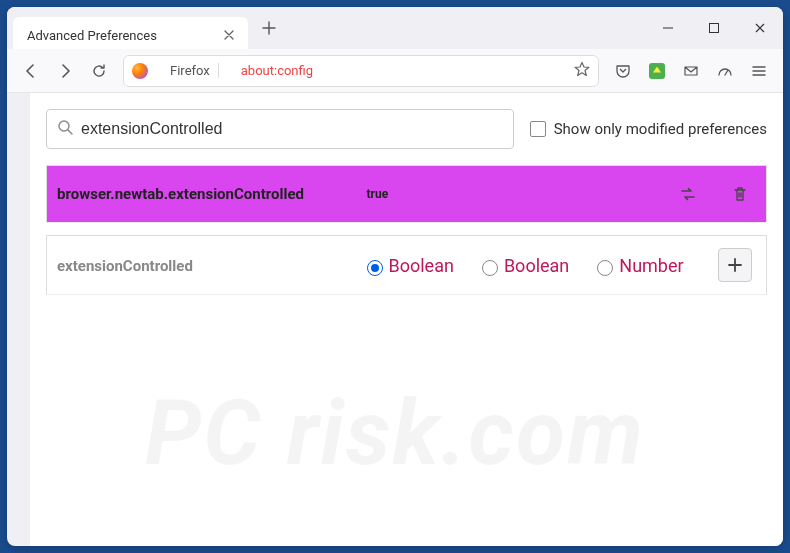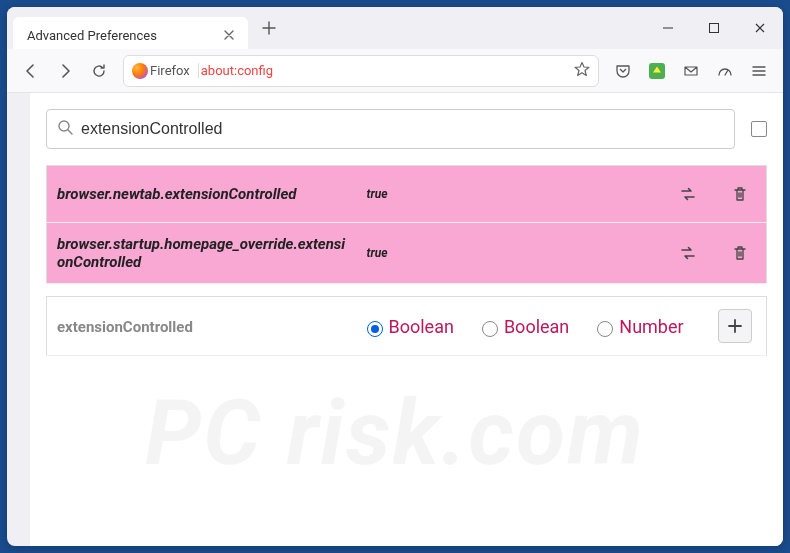--- a/index.html
+++ b/index.html
@@ -59,21 +59,21 @@
   .urlbar {
     flex: 1;
     height: 32px;
     background: #fff;
     border: 1px solid #ddd;
     border-radius: 6px;
     margin: 0 6px;
     display: flex;
     align-items: center;
     padding: 0 8px;
-    gap: 2px;
+    gap: 22px;
   }
   .ff-logo { width: 16px; height: 16px; border-radius:50%; background: radial-gradient(circle at 30% 30%, #ffb84d, #ff7f00 40%, #a64aff 90%); flex-shrink:0; }
   .url-ident { font-size:13px; color:#555; padding-right:8px; border-right:1px solid #ddd; }
   .url-text { font-size:13px; color:#ef4444; flex:1; }
   .star-btn { color:#666; cursor:pointer; }
   .toolbar-icon { width:32px; height:32px; display:flex; align-items:center; justify-content:center; color:#555; cursor:pointer; border-radius:4px; }
   .ext-green { width:16px; height:16px; background:#4caf50; border-radius:3px; position:relative; }
   .ext-green::after { content:""; position:absolute; top:4px; left:4px; width:8px; height:6px; background:#ffeb3b; clip-path: polygon(50% 0,100% 100%,0 100%); }
   .content {
     flex: 1;
@@ -102,21 +102,21 @@
   }
   .search-icon { color:#888; }
   .modified-chk { display:flex; align-items:center; gap:8px; font-size:15px; color:#333; }
   .chk { width:16px; height:16px; border:1px solid #888; border-radius:2px; cursor:pointer; }
   table.prefs {
     width: 100%;
     border-collapse: collapse;
     border: 1px solid #ddd;
   }
   table.prefs tr { border-bottom: 1px solid #eee; }
-  table.prefs tr.modified { background: #f9a8d4; font-style: italic; }
+  table.prefs tr.modified { background: #d946ef; }
   table.prefs td { padding: 12px 10px; vertical-align: middle; }
   .pref-name { font-weight: 700; font-size: 15px; color:#222; width: 310px; word-break: break-all; }
   .pref-value { font-weight: 700; font-size: 12px; color:#222; }
   .action-cell { width: 44px; text-align:center; }
   .icon-btn { width:32px; height:32px; display:inline-flex; align-items:center; justify-content:center; color:#444; cursor:pointer; border-radius:4px; }
   .new-row td { padding: 14px 10px; }
   .new-pref-name { font-weight:700; color:#888; font-size:15px; }
   .radio-group { display:flex; gap:28px; }
   .radio-item { display:flex; align-items:flex-end; gap:6px; font-size:18px; color:#be185d; cursor:pointer; }
   .radio { width:16px; height:16px; border-radius:50%; border:1.5px solid #888; display:inline-flex; align-items:center; justify-content:center; }
@@ -222,41 +222,28 @@
     <div class="search-row">
       <div class="search-box">
         <span class="search-icon"><svg width="16" height="16" viewBox="0 0 16 16">
               <circle cx="7" cy="7" r="5" fill="none" stroke="currentColor" stroke-width="1.4"></circle>
               <path d="M11 11 L15 15" stroke="currentColor" stroke-width="1.4" stroke-linecap="round"></path>
             </svg></span>
         <input type="text" value="extensionControlled" style="">
       </div>
       <label class="modified-chk">
         <span class="chk"></span>
+        <span>Show only modified preferences</span>
       </label>
     </div>
 
     <table class="prefs">
       <tbody>
           <tr class="modified">
         <td class="pref-name">browser.newtab.extensionControlled</td>
-        <td class="pref-value">true</td>
-        <td class="action-cell"><span class="icon-btn">
-                <svg width="18" height="18" viewBox="0 0 18 18">
-                  <path d="M3 6 H12 L9.5 3.5 M15 12 H6 L8.5 14.5" fill="none" stroke="currentColor" stroke-width="1.6" stroke-linecap="round" stroke-linejoin="round"></path>
-                </svg>
-              </span></td>
-        <td class="action-cell"><span class="icon-btn">
-                <svg width="16" height="16" viewBox="0 0 16 16">
-                  <path d="M3 4 H13 M6 4 V2 H10 V4 M5 4 V14 H11 V4 M7 7 V11 M9 7 V11" fill="none" stroke="currentColor" stroke-width="1.3" stroke-linecap="round" stroke-linejoin="round"></path>
-                </svg>
-              </span></td>
-      </tr>
-      <tr class="modified">
-        <td class="pref-name">browser.startup.homepage_override.extensionControlled</td>
         <td class="pref-value">true</td>
         <td class="action-cell"><span class="icon-btn">
                 <svg width="18" height="18" viewBox="0 0 18 18">
                   <path d="M3 6 H12 L9.5 3.5 M15 12 H6 L8.5 14.5" fill="none" stroke="currentColor" stroke-width="1.6" stroke-linecap="round" stroke-linejoin="round"></path>
                 </svg>
               </span></td>
         <td class="action-cell"><span class="icon-btn">
                 <svg width="16" height="16" viewBox="0 0 16 16">
                   <path d="M3 4 H13 M6 4 V2 H10 V4 M5 4 V14 H11 V4 M7 7 V11 M9 7 V11" fill="none" stroke="currentColor" stroke-width="1.3" stroke-linecap="round" stroke-linejoin="round"></path>
                 </svg>

